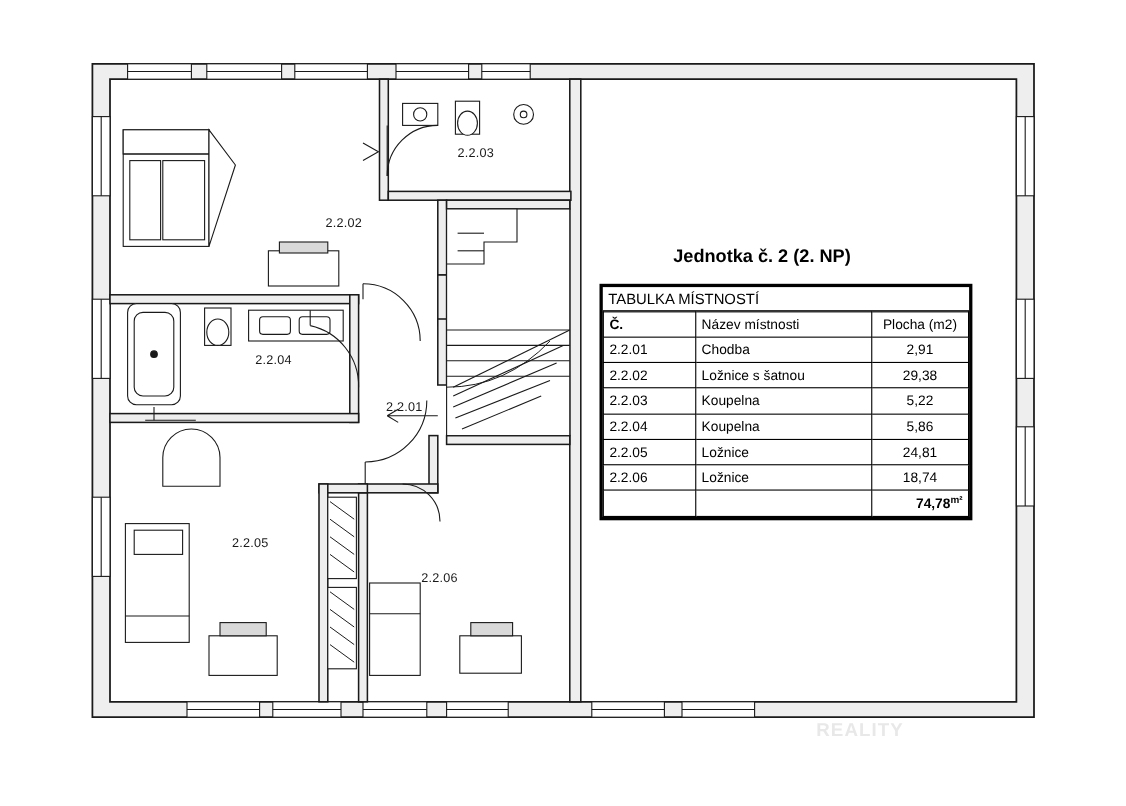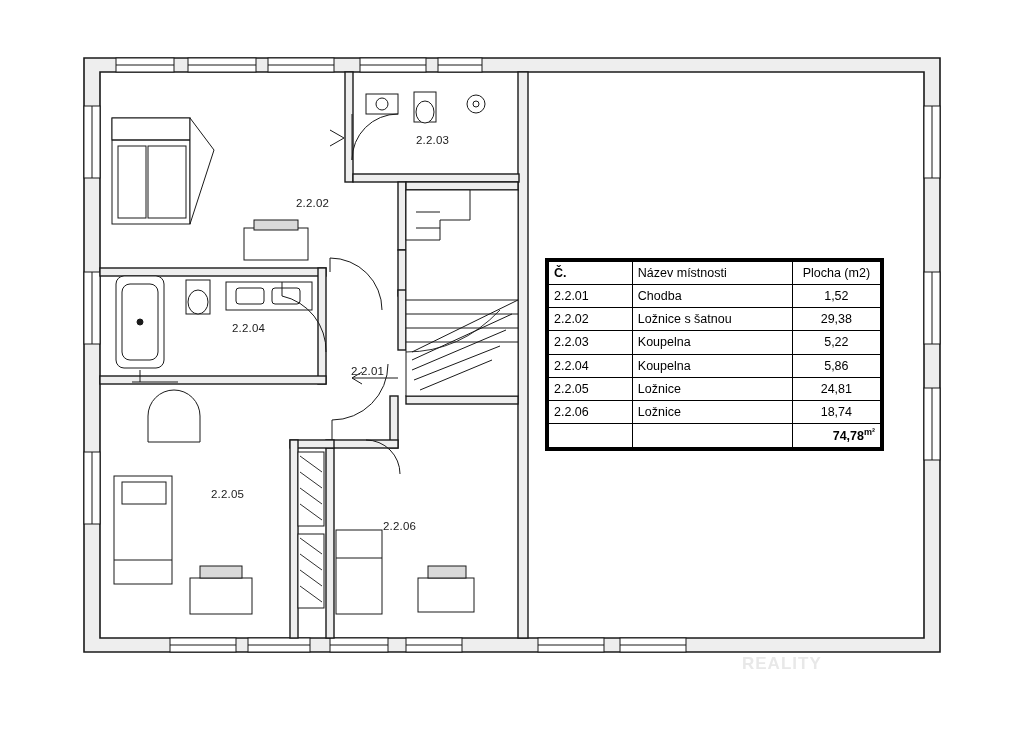--- a/index.html
+++ b/index.html
@@ -290,35 +290,37 @@
     </g>
   </svg>
 
   <div class="room-label" style="left:416px; top:134px;">2.2.03</div>
   <div class="room-label" style="left:296px; top:197px;">2.2.02</div>
   <div class="room-label" style="left:232px; top:322px;">2.2.04</div>
   <div class="room-label" style="left:351px; top:365px;">2.2.01</div>
   <div class="room-label" style="left:211px; top:488px;">2.2.05</div>
   <div class="room-label" style="left:383px; top:520px;">2.2.06</div>
 
+  <div id="unit-title">Jednotka č. 2 (2. NP)</div>
 
   <div id="room-table">
     <table>
+      <caption>TABULKA MÍSTNOSTÍ</caption>
       <thead>
         <tr>
           <th class="c-num">Č.</th>
           <th class="c-name">Název místnosti</th>
           <th class="c-area">Plocha (m2)</th>
         </tr>
       </thead>
       <tbody>
         <tr>
           <td class="c-num">2.2.01</td>
           <td class="c-name">Chodba</td>
-          <td class="c-area">1,52</td>
+          <td class="c-area">2,91</td>
         </tr>
         <tr>
           <td class="c-num">2.2.02</td>
           <td class="c-name">Ložnice s šatnou</td>
           <td class="c-area">29,38</td>
         </tr>
         <tr>
           <td class="c-num">2.2.03</td>
           <td class="c-name">Koupelna</td>
           <td class="c-area">5,22</td>

